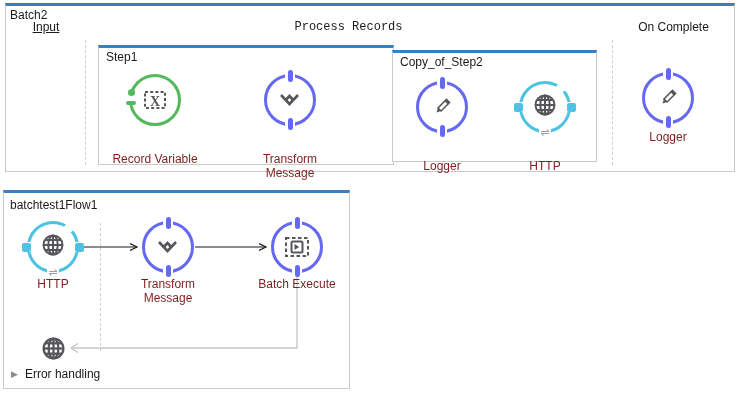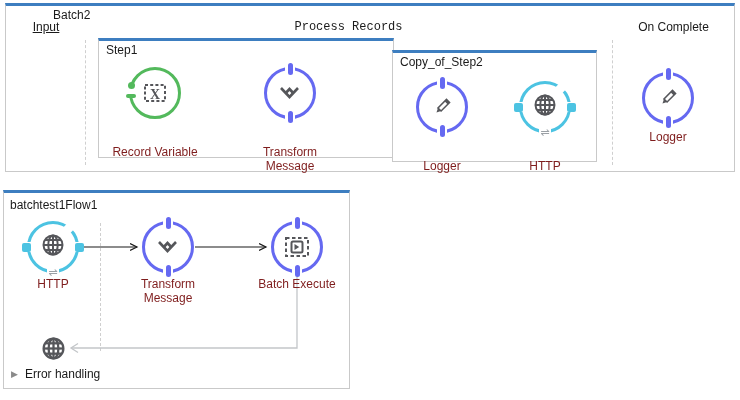--- a/index.html
+++ b/index.html
@@ -36,41 +36,41 @@
   .conn{position:absolute;inset:0;width:100%;height:100%;pointer-events:none;}
 
   .error-row{position:absolute;font-size:12px;color:#1a1a1a;display:flex;align-items:center;gap:7px;}
   .err-tri{font-size:9px;color:#8a8a8a;line-height:1;}
   .globe-float{position:absolute;}
 </style>
 </head>
 <body>
 
 <div class="flow-box" style="left:5px;top:3px;width:730px;height:169px;">
-  <div class="flow-title" style="left:4px;top:2px;margin-left:43px;">Batch2</div>
+  <div class="flow-title" style="left:4px;top:2px;">Batch2</div>
 
   <div class="section-label" style="left:0;width:80px;top:14px;text-decoration:underline;">Input</div>
   <div class="section-label" style="left:79px;width:527px;top:14px;font-family:Liberation Mono, monospace;">Process Records</div>
   <div class="section-label" style="left:606px;width:123px;top:14px;">On Complete</div>
 
   <div class="vsep" style="left:79px;top:34px;height:125px;"></div>
   <div class="vsep" style="left:606px;top:34px;height:125px;"></div>
 
   <svg class="conn" viewBox="0 0 728 166">
     <defs>
       <marker id="arrow1" markerWidth="10" markerHeight="10" refX="7.5" refY="4" orient="auto" markerUnits="userSpaceOnUse">
         <path d="M0.5,0.5 L7.5,4 L0.5,7.5" fill="none" stroke="#1a1a1a" stroke-width="1.2"></path>
       </marker>
     </defs>
     <line x1="176" y1="94" x2="254" y2="94" stroke="#1a1a1a" stroke-width="1.2" marker-end="url(#arrow1)"></line>
     <line x1="352" y1="99" x2="382" y2="99" stroke="#1a1a1a" stroke-width="1.2" marker-end="url(#arrow1)"></line>
     <line x1="463" y1="101" x2="508" y2="101" stroke="#1a1a1a" stroke-width="1.2" marker-end="url(#arrow1)"></line>
   </svg>
 
-  <div class="step-box" style="left:92px;top:32px;width:296px;height:120px;padding-left:21px;">
+  <div class="step-box" style="left:92px;top:39px;width:296px;height:120px;padding-left:21px;">
     <div class="step-title">Step1</div>
 
     <div class="node green" style="left:30px;top:26px;">
       <div class="ring"></div>
       <div class="notch notch-l"></div>
       <div class="vardot"></div>
       <div class="vardash"></div>
       <div class="glyph">
         <svg width="26" height="22" viewBox="0 0 26 22">
           <rect x="3" y="3" width="20" height="16" fill="none" stroke="#55565a" stroke-width="2" stroke-dasharray="3,2.2"></rect>

